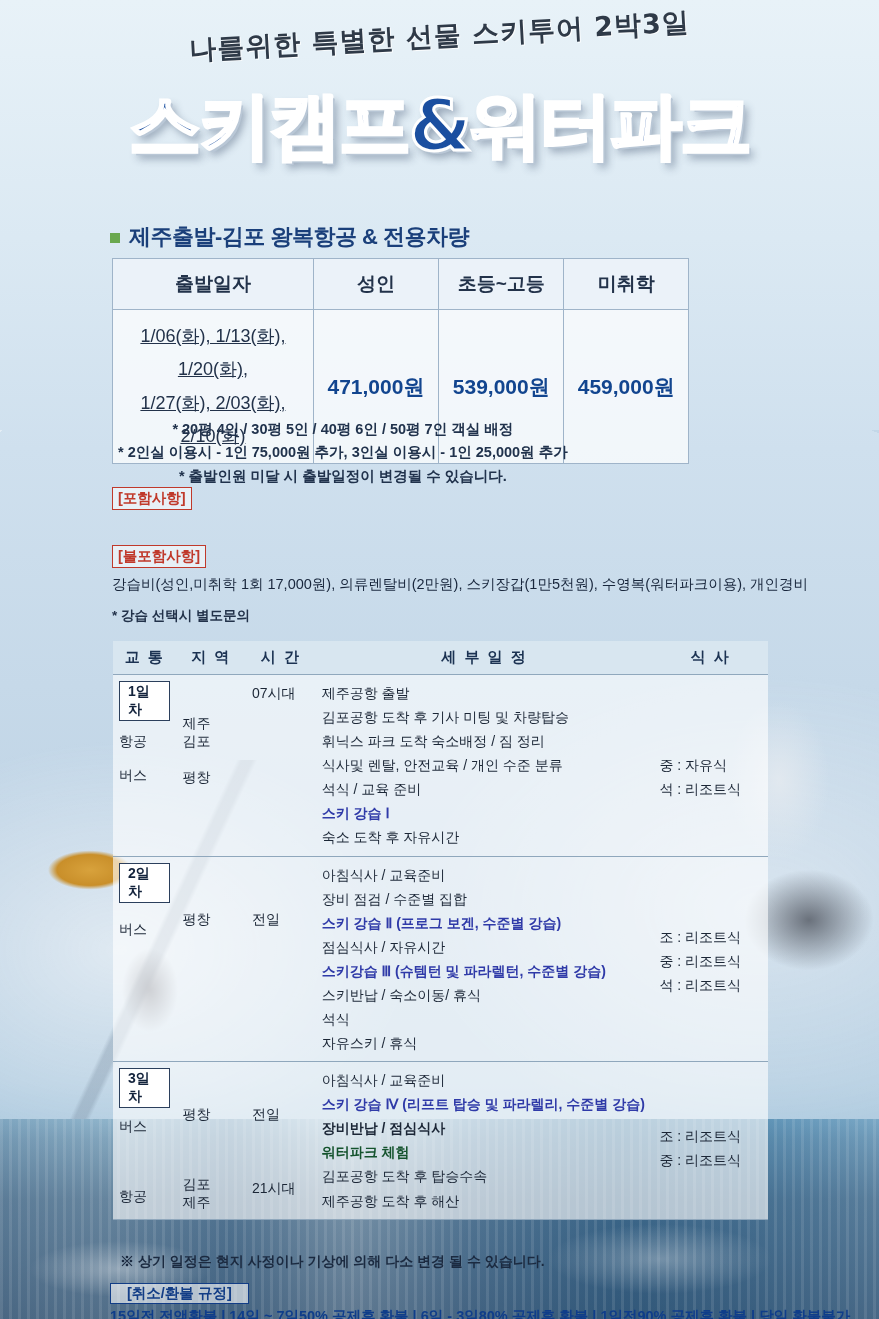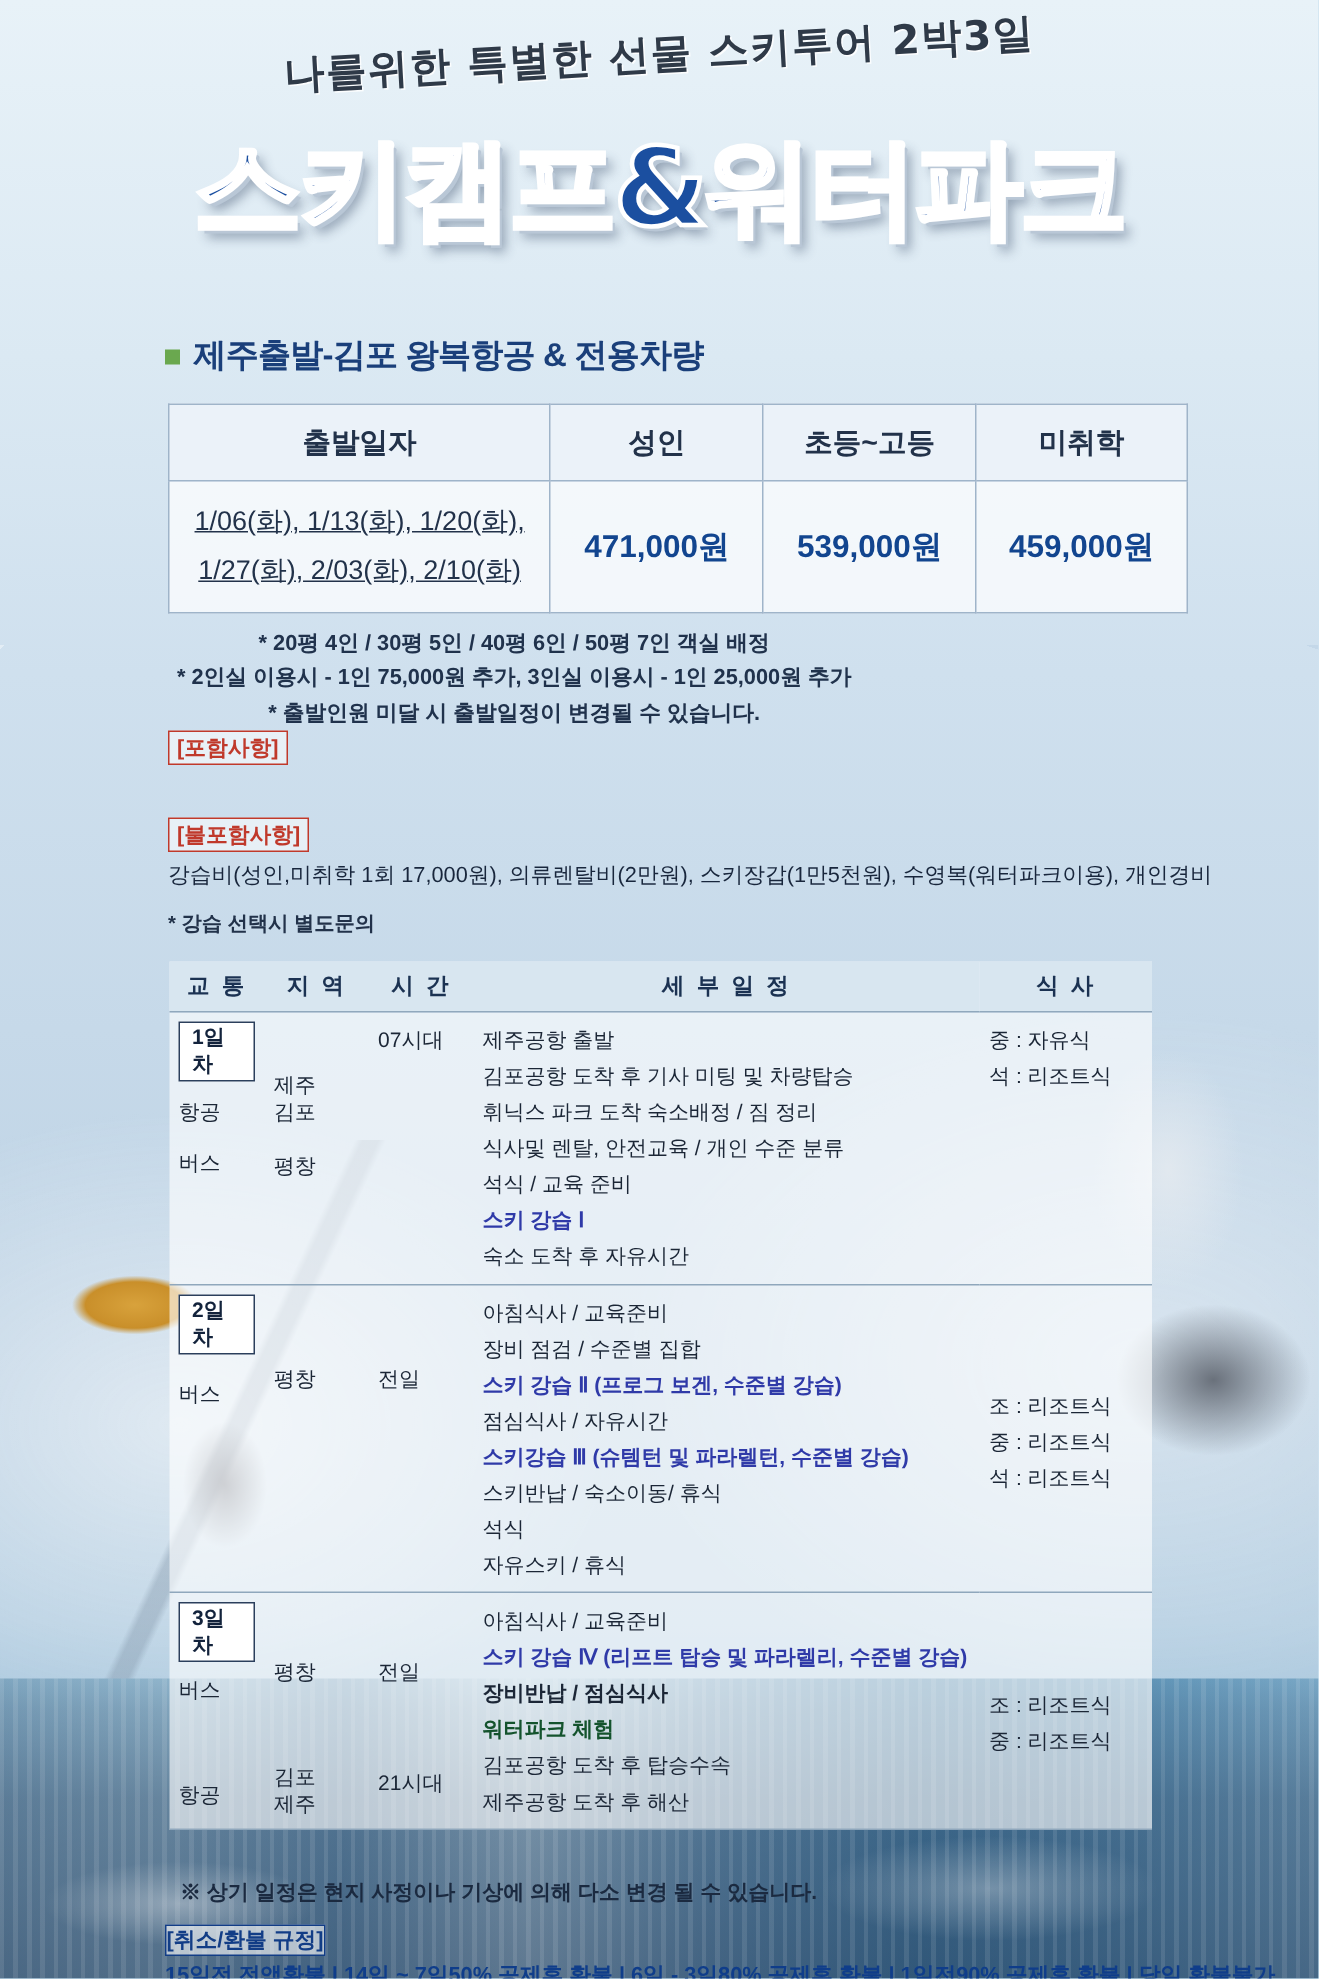--- a/index.html
+++ b/index.html
@@ -89,21 +89,21 @@
     font-size:22px; font-weight:bold; color:#1a3f7a;
     letter-spacing:-0.5px;
   }
   .sec-head .bullet {
     display:inline-block; width:10px; height:10px;
     background:#6aa84f; margin-right:9px; vertical-align:middle;
   }
 
   
   .price-table {
-    position:absolute; left:112px; top:269px; width:680px;
+    position:absolute; left:112px; top:258px; width:577px;
     border-collapse:collapse;
     background:rgba(255,255,255,.72);
     font-size:17px;
   }
   .price-table th {
     border:1px solid #9fb4c9;
     padding:12px 4px;
     font-size:19px; font-weight:bold; color:#22324a;
     background:rgba(233,241,248,.85);
   }
@@ -178,21 +178,21 @@
   
   .notice {
     position:absolute; left:120px; top:1253px;
     font-size:14px; color:#1b2a40; font-weight:bold;
   }
   .refund {
     position:absolute; left:110px; top:1283px;
     font-size:14.5px; font-weight:bold; color:#123d86;
   }
   .refund .rtag {
-    display:inline-block; border:1.5px solid #123d86; padding:0 0;
+    display:inline-block; border:1.5px solid #123d86; padding:0 16px;
     background:rgba(255,255,255,.6);
   }
   .refund .rline { margin-top:3px; color:#0f3d8a; }
 </style>
 </head>
 <body>
 
 <div class="bg">
   <div class="bg-peaks"></div>
   <div class="bg-skier"></div>
@@ -277,21 +277,21 @@
         <td>
           <div class="detail-line">제주공항 출발</div>
           <div class="detail-line">김포공항 도착 후 기사 미팅 및 차량탑승</div>
           <div class="detail-line">휘닉스 파크 도착 숙소배정 / 짐 정리</div>
           <div class="detail-line">식사및 렌탈, 안전교육 / 개인 수준 분류</div>
           <div class="detail-line">석식 / 교육 준비</div>
           <div class="detail-line hl-blue">스키 강습 Ⅰ</div>
           <div class="detail-line">숙소 도착 후 자유시간</div>
         </td>
         <td class="meal">
-          <div style="">중 : 자유식</div>
+          <div style="margin-top:72px">중 : 자유식</div>
           <div>석 : 리조트식</div>
         </td>
       </tr>
 
       <tr class="day">
         <td class="col-c">
           <div style="margin-bottom:12px;"><span class="daybadge">2일차</span></div>
           <div style="margin-top:18px">버스</div>
         </td>
         <td class="col-c">

